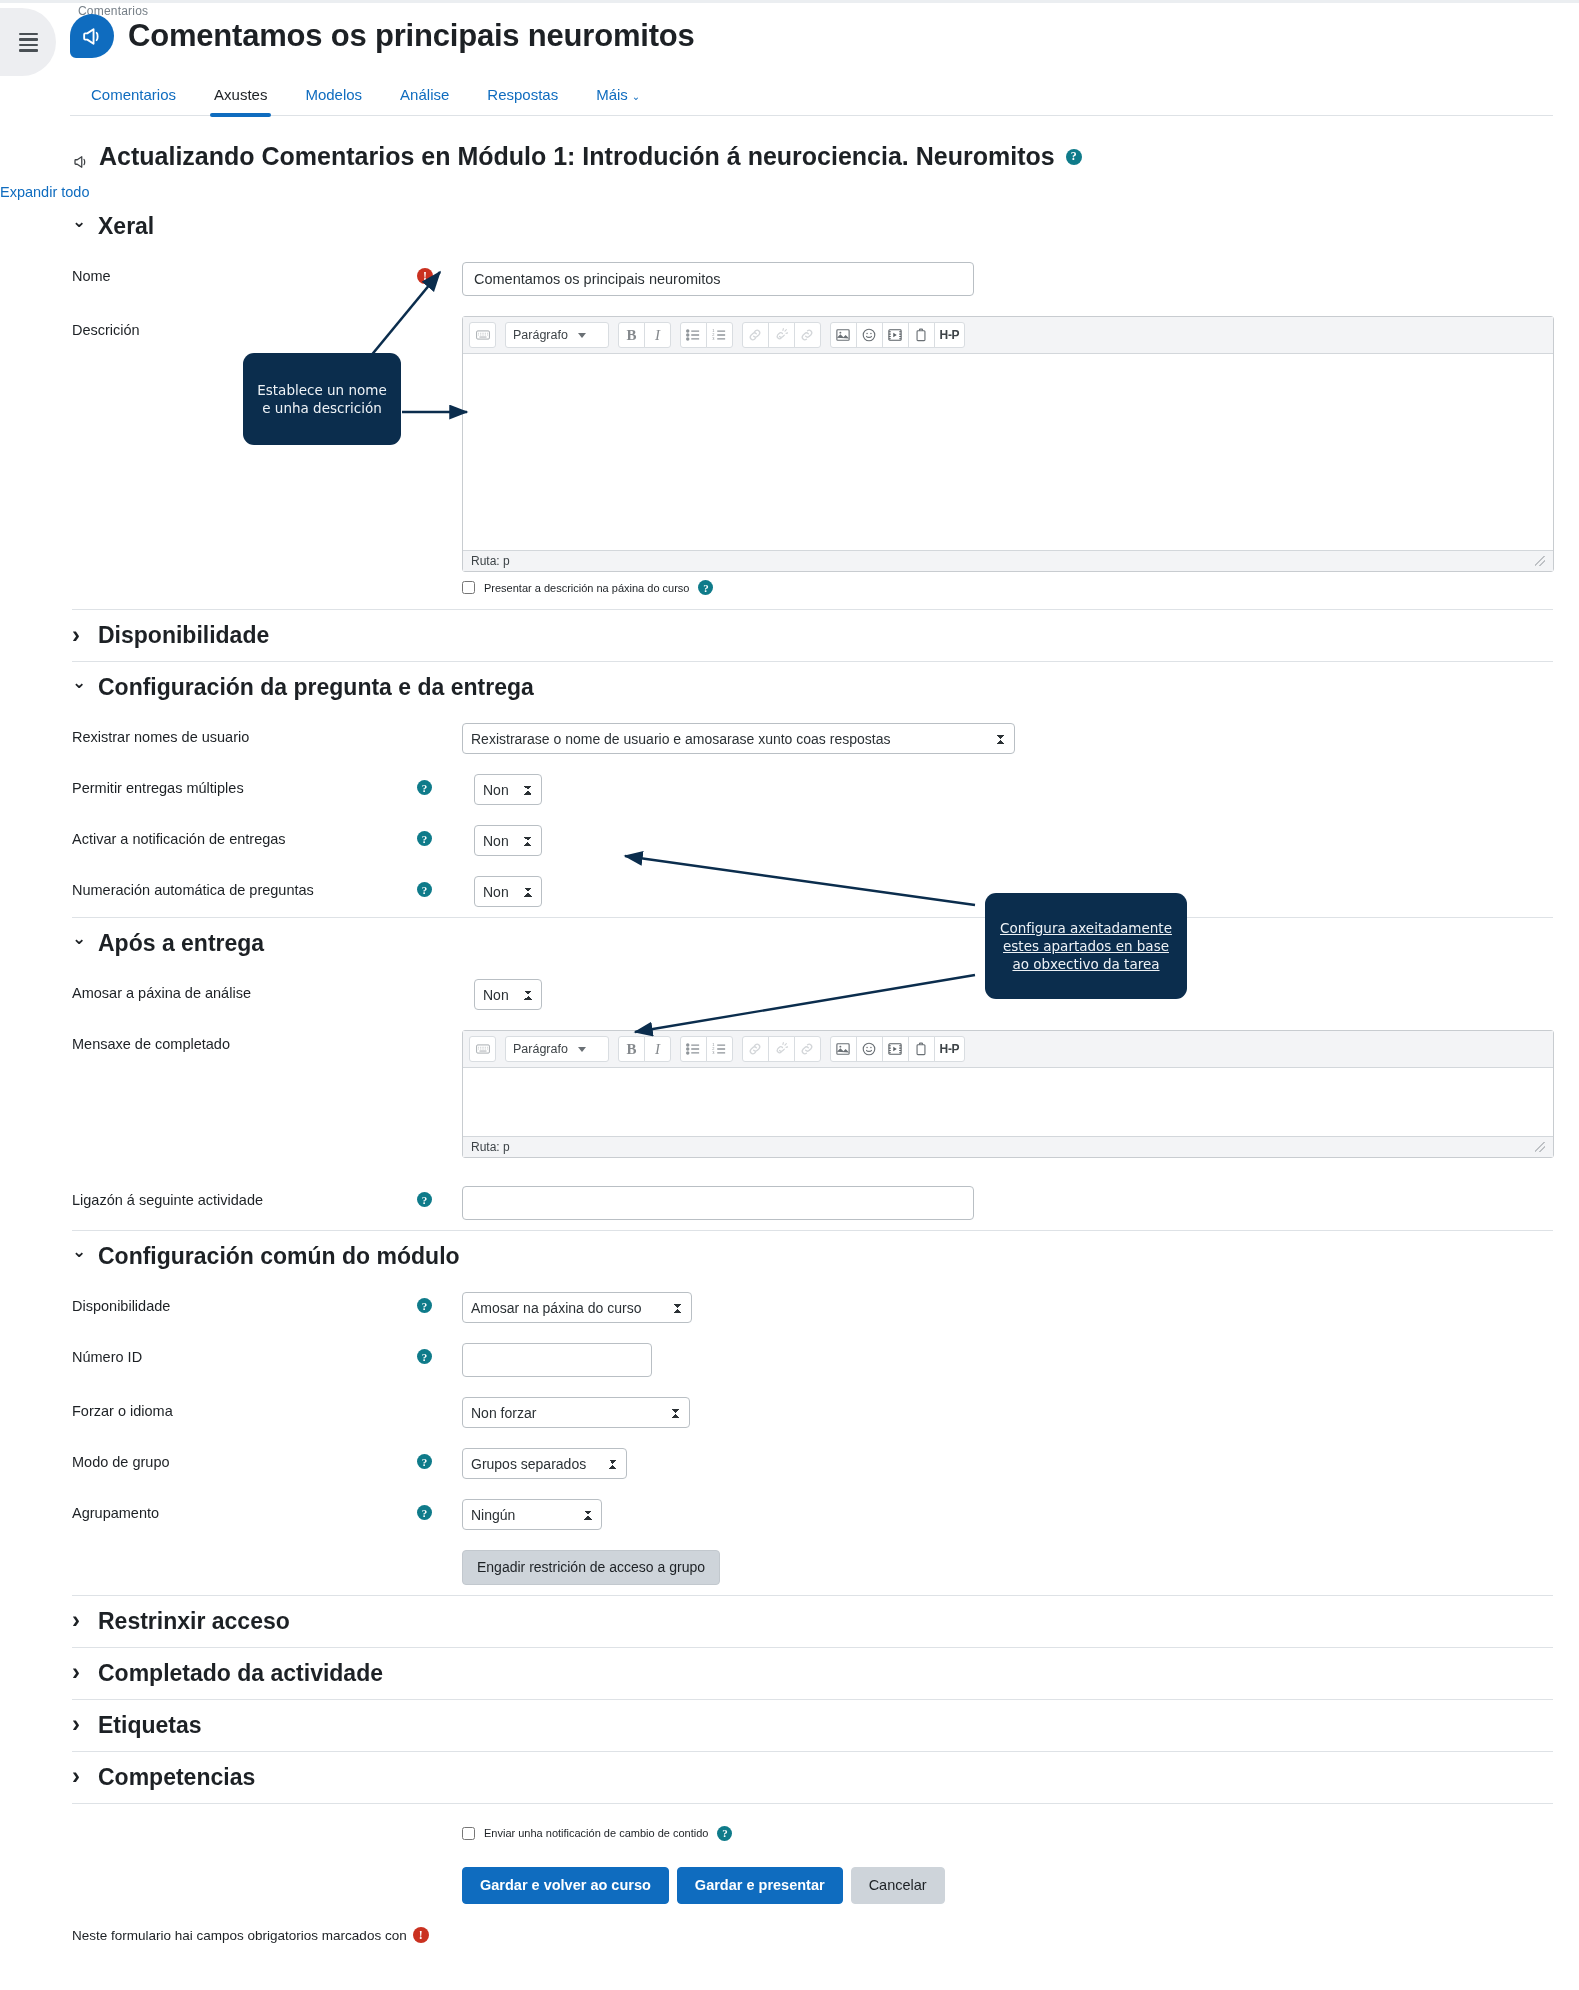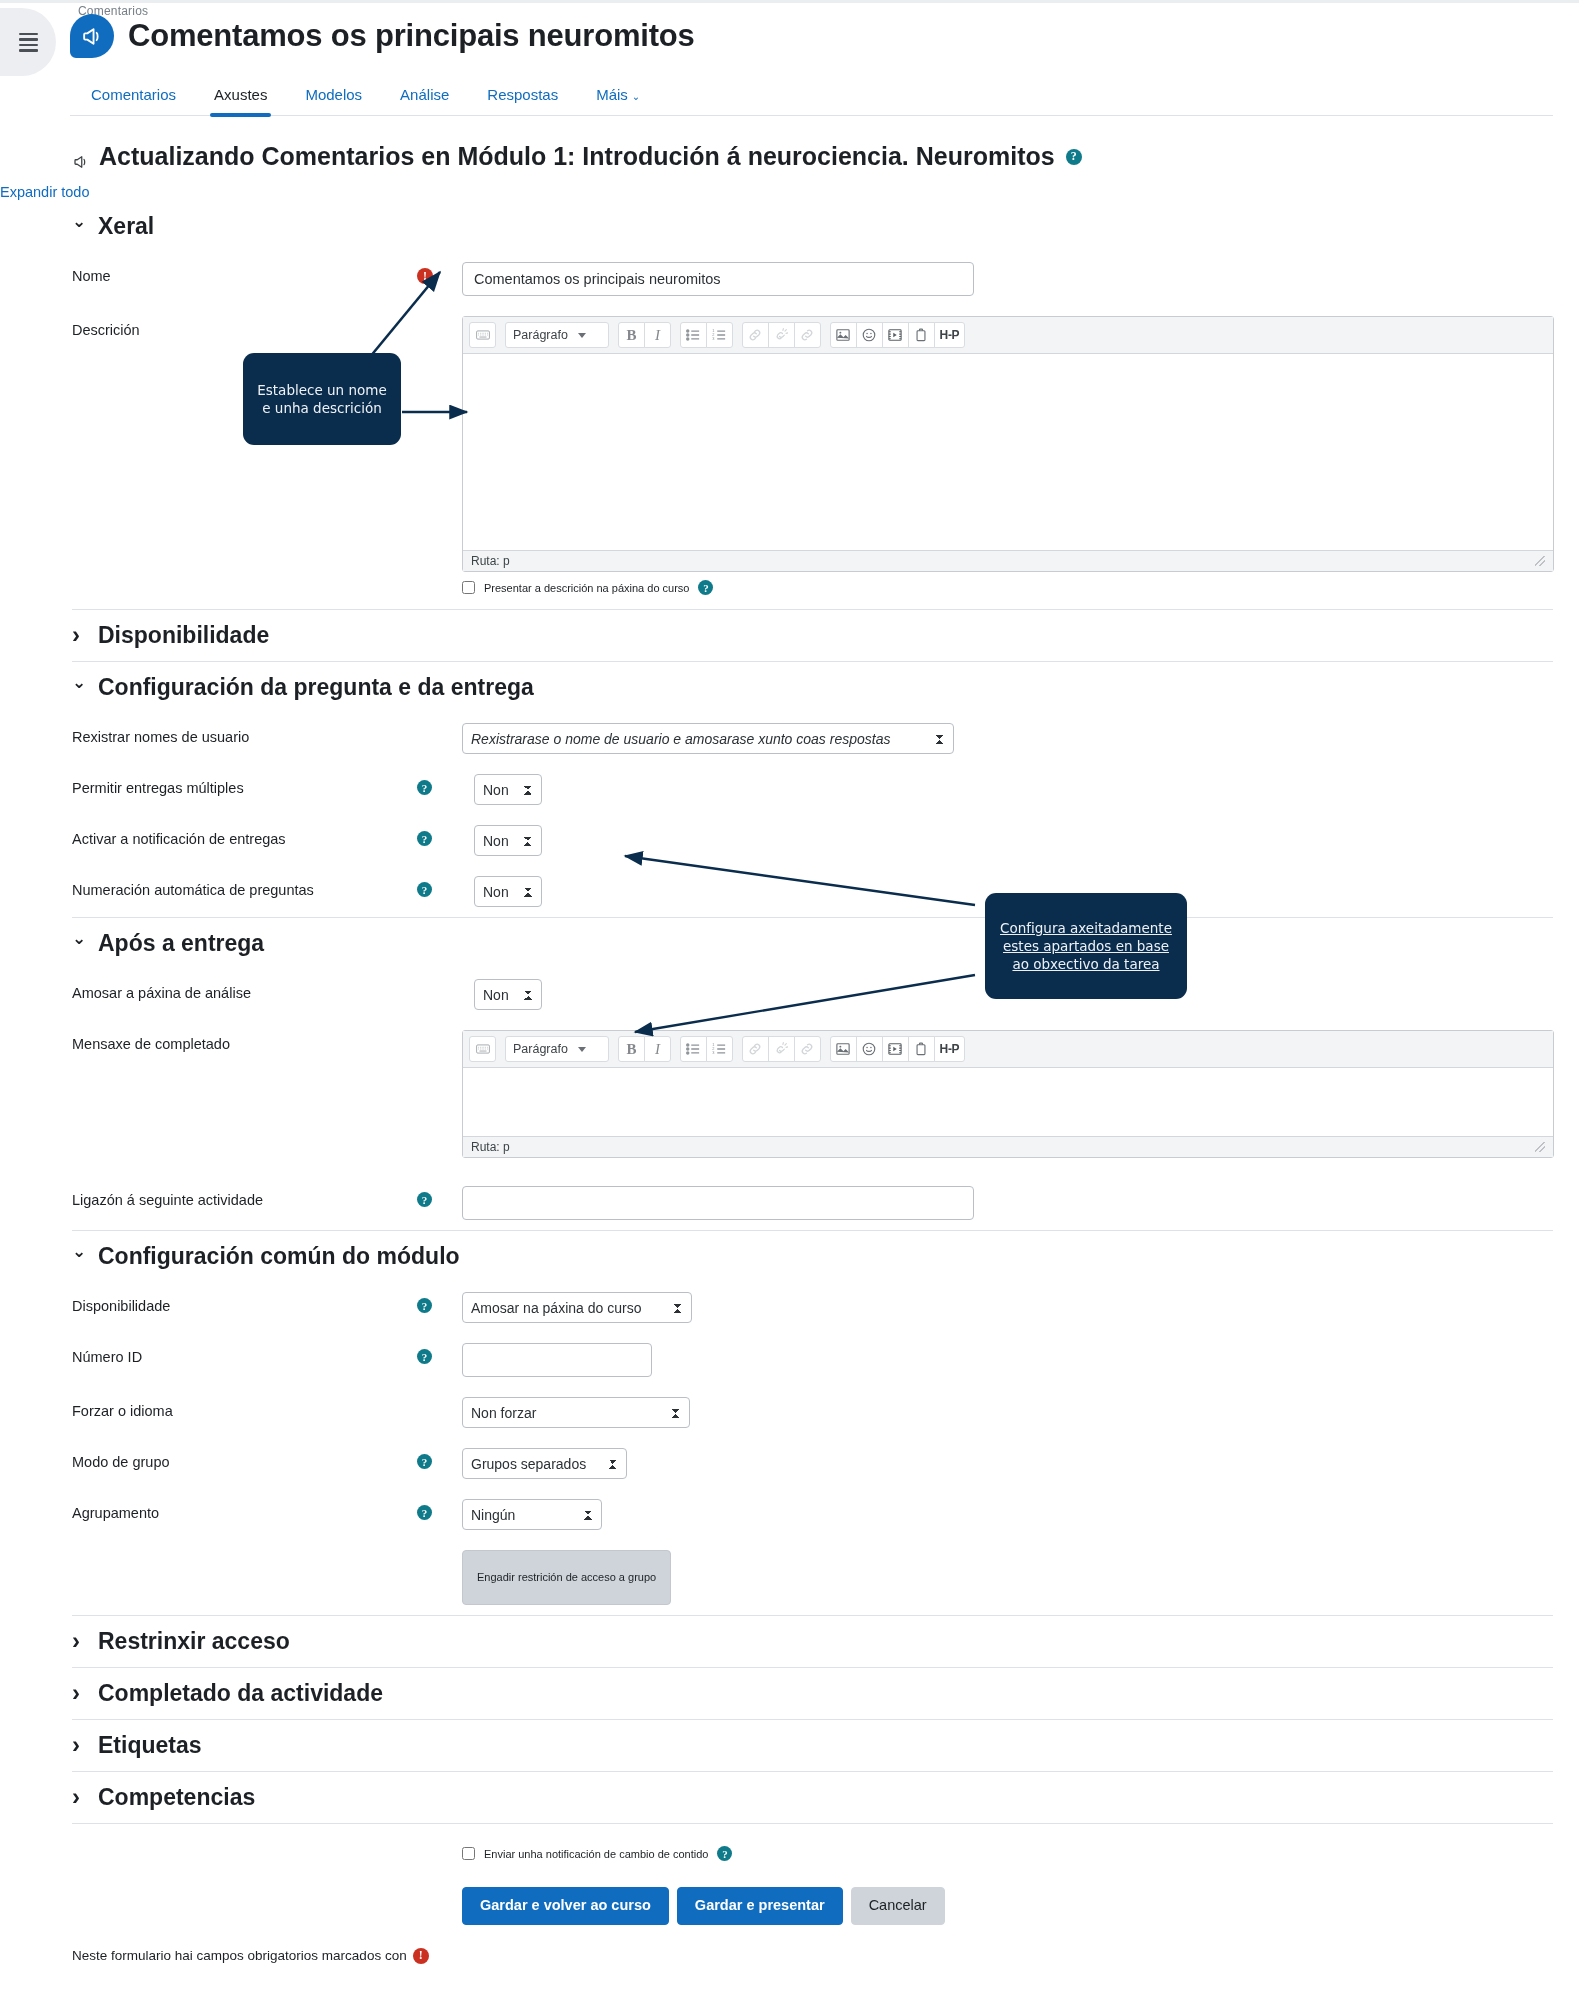--- a/index.html
+++ b/index.html
@@ -117,21 +117,21 @@
       linear-gradient(135deg, #2b3135 50%, transparent 50%),
       linear-gradient(45deg, #2b3135 50%, transparent 50%),
       linear-gradient(135deg, transparent 50%, #2b3135 50%);
     background-position:
       calc(100% - 13px) 11px, calc(100% - 9px) 11px,
       calc(100% - 9px) 16px, calc(100% - 13px) 16px;
     background-size: 4px 4px, 4px 4px, 4px 4px, 4px 4px;
     background-repeat:no-repeat;
   }
   .sel-non   { width: 68px; margin-left: 12px; }
-  .sel-wide  { width: 492px; font-style: italic; }
+  .sel-wide  { width: 553px; }
   .sel-avail { width: 230px; }
   .sel-lang  { width: 228px; }
   .sel-group { width: 165px; }
   .sel-grouping { width: 140px; }
 
   
   .editor { border:1px solid #c8ccd0; border-radius:3px; width: 1092px; background:#fff; }
   .etoolbar {
     display:flex; align-items:center; gap:0; padding: 5px 6px;
     background:#f3f4f6; border-bottom:1px solid #d3d7db;
@@ -173,21 +173,21 @@
   .checkrow { display:flex; align-items:center; gap:9px; padding: 8px 0 4px 0; }
   .checkrow input[type=checkbox]{ width:13px;height:13px;margin:0; cursor:pointer; }
   .checkrow label { font-size:11px; color:#1d2125; cursor:pointer;}
 
   .btn {
     font-family:inherit; font-size:14.5px; border-radius:4px; cursor:pointer;
     padding: 9px 17px; border:1px solid transparent; line-height:1.2;
   }
   .btn-primary { background:#0f6cbf; color:#fff; font-weight:700; border-color:#0f6cbf; }
   .btn-secondary { background:#ced4da; color:#1d2125; border-color:#ced4da; }
-  .btn-grey { background:#ced4da; color:#1d2125; border-color:#c2c8ce; font-size:11px; padding: 20px 14px; }
+  .btn-grey { background:#ced4da; color:#1d2125; border-color:#c2c8ce; font-size:14px; padding: 8px 14px; }
 
   .footer-area { padding: 0 26px 0 72px; }
   .footer-check { display:flex; justify-content:flex-start; padding-left: 390px; padding-top: 14px;}
   .footer-btns { display:flex; gap:8px; padding-left: 390px; padding-top: 22px; }
   .req-note { font-size:13.5px; color:#1d2125; padding-left:72px; padding-top:23px; display:flex; align-items:center; gap:6px;}
 
   
   .callout {
     position:absolute; background:#0b2d4d; color:#eef2f6; border-radius:11px;
     font-size:13.5px; line-height:1.35; text-align:center; padding:12px 12px;

